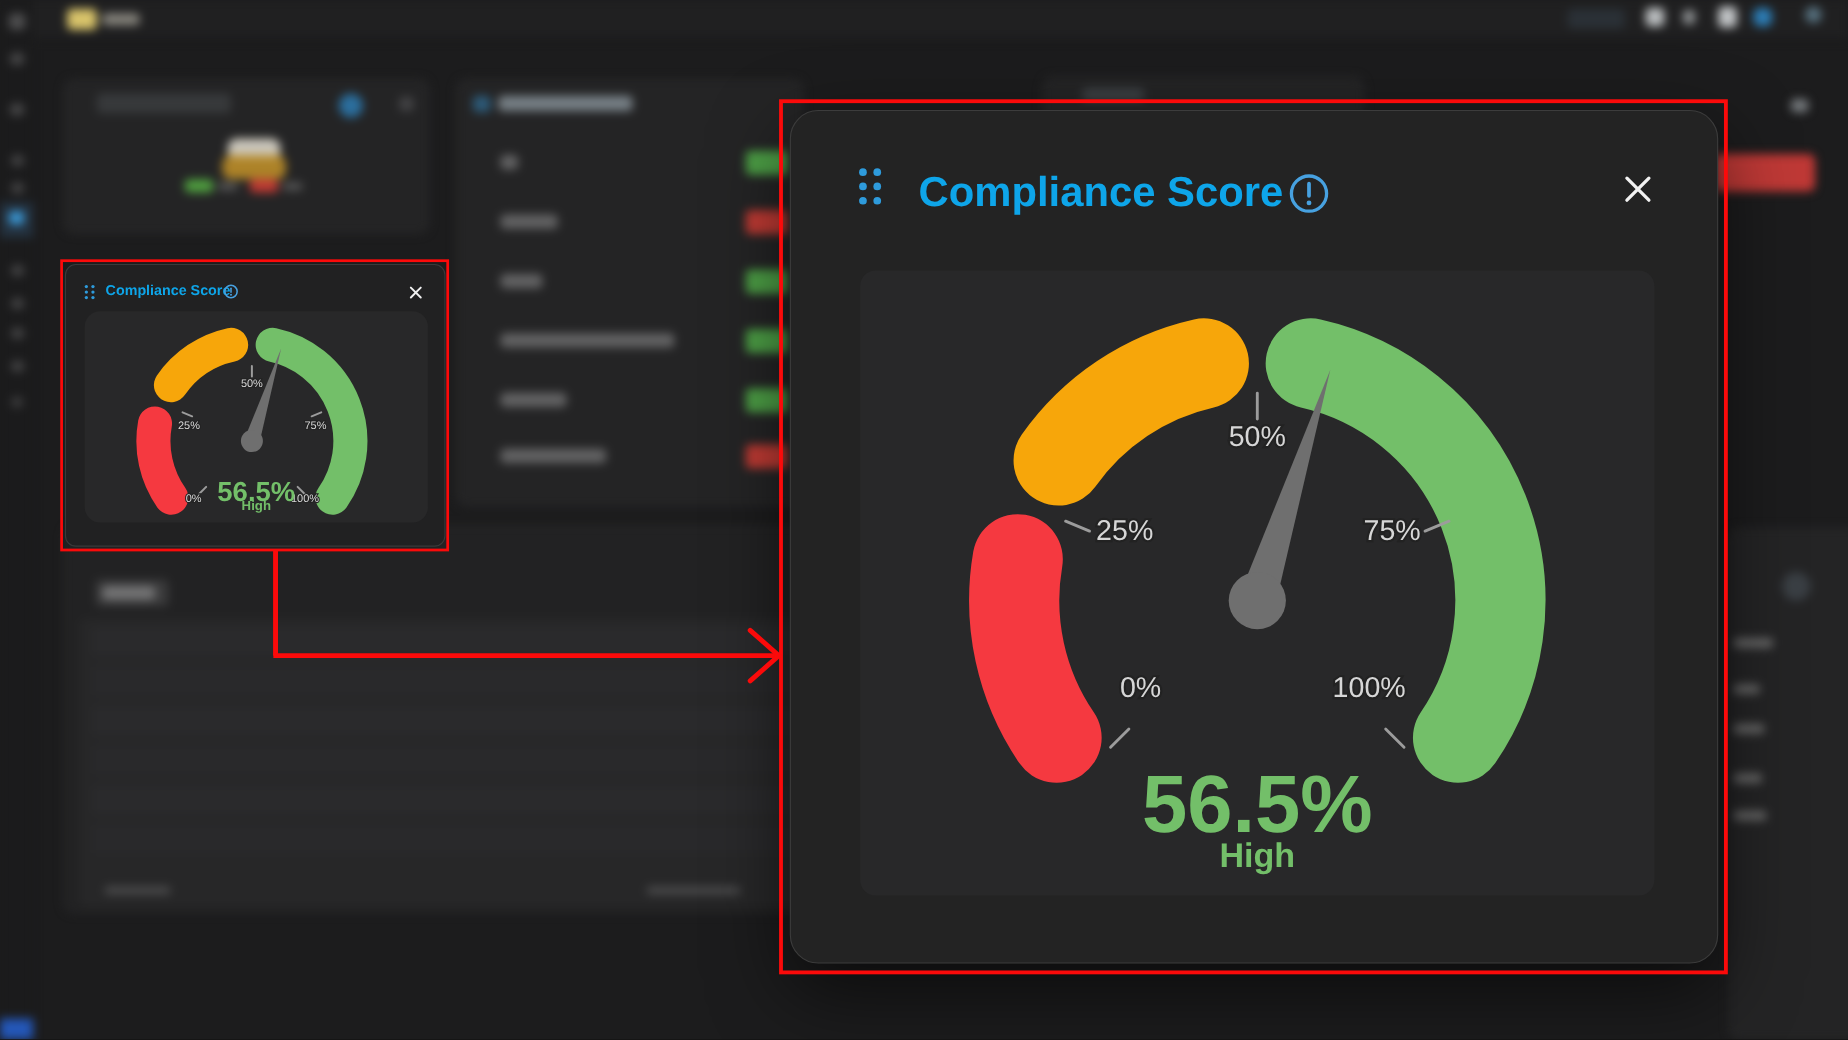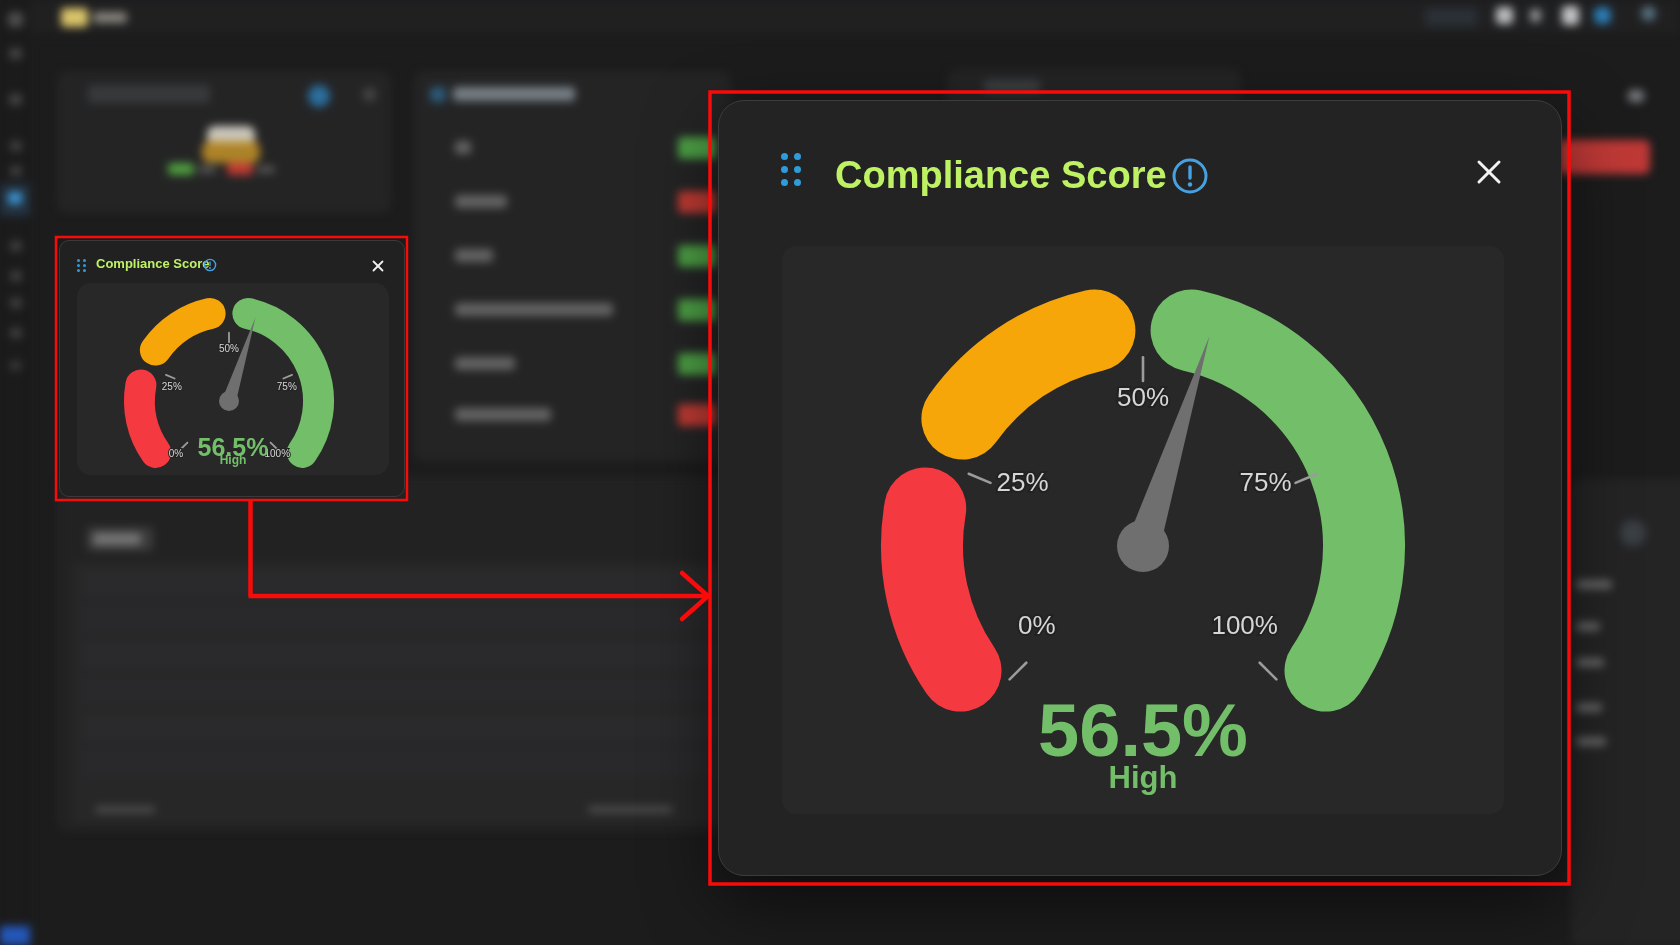--- a/index.html
+++ b/index.html
@@ -13,21 +13,21 @@
   .blob{position:absolute;border-radius:4px;}
   .card{position:absolute;background:#242425;border-radius:9px;border:1px solid #2e2e2f;}
   .pill{position:absolute;border-radius:4px;}
   
   .panelcard{position:absolute;background:#212122;border:1px solid #3a3a3b;border-radius:10px;}
   .modal{position:absolute;background:#232323;border:1px solid #3c3c3c;border-radius:26px;
          box-shadow:0 24px 70px rgba(0,0,0,.6);}
   .gpanel{position:absolute;background:#282829;border-radius:14px;}
   .gpanel svg{position:absolute;left:0;top:0;overflow:visible;pointer-events:none;}
   .gvalue{position:absolute;left:0;right:0;text-align:center;font-weight:bold;line-height:1;}
-  .title{position:absolute;color:#bef264;font-weight:bold;white-space:nowrap;}
+  .title{position:absolute;color:#0ea5e9;font-weight:bold;white-space:nowrap;}
   .dots{position:absolute;display:grid;grid-template-columns:repeat(2,auto);}
   .dots i{display:block;border-radius:50%;background:#2e9bdc;}
   .iconbtn{position:absolute;background:transparent;border:none;padding:0;margin:0;cursor:pointer;}
   
   .annot{position:absolute;inset:0;pointer-events:none;z-index:50;}
 </style>
 </head>
 <body>
 
 <div class="app">

